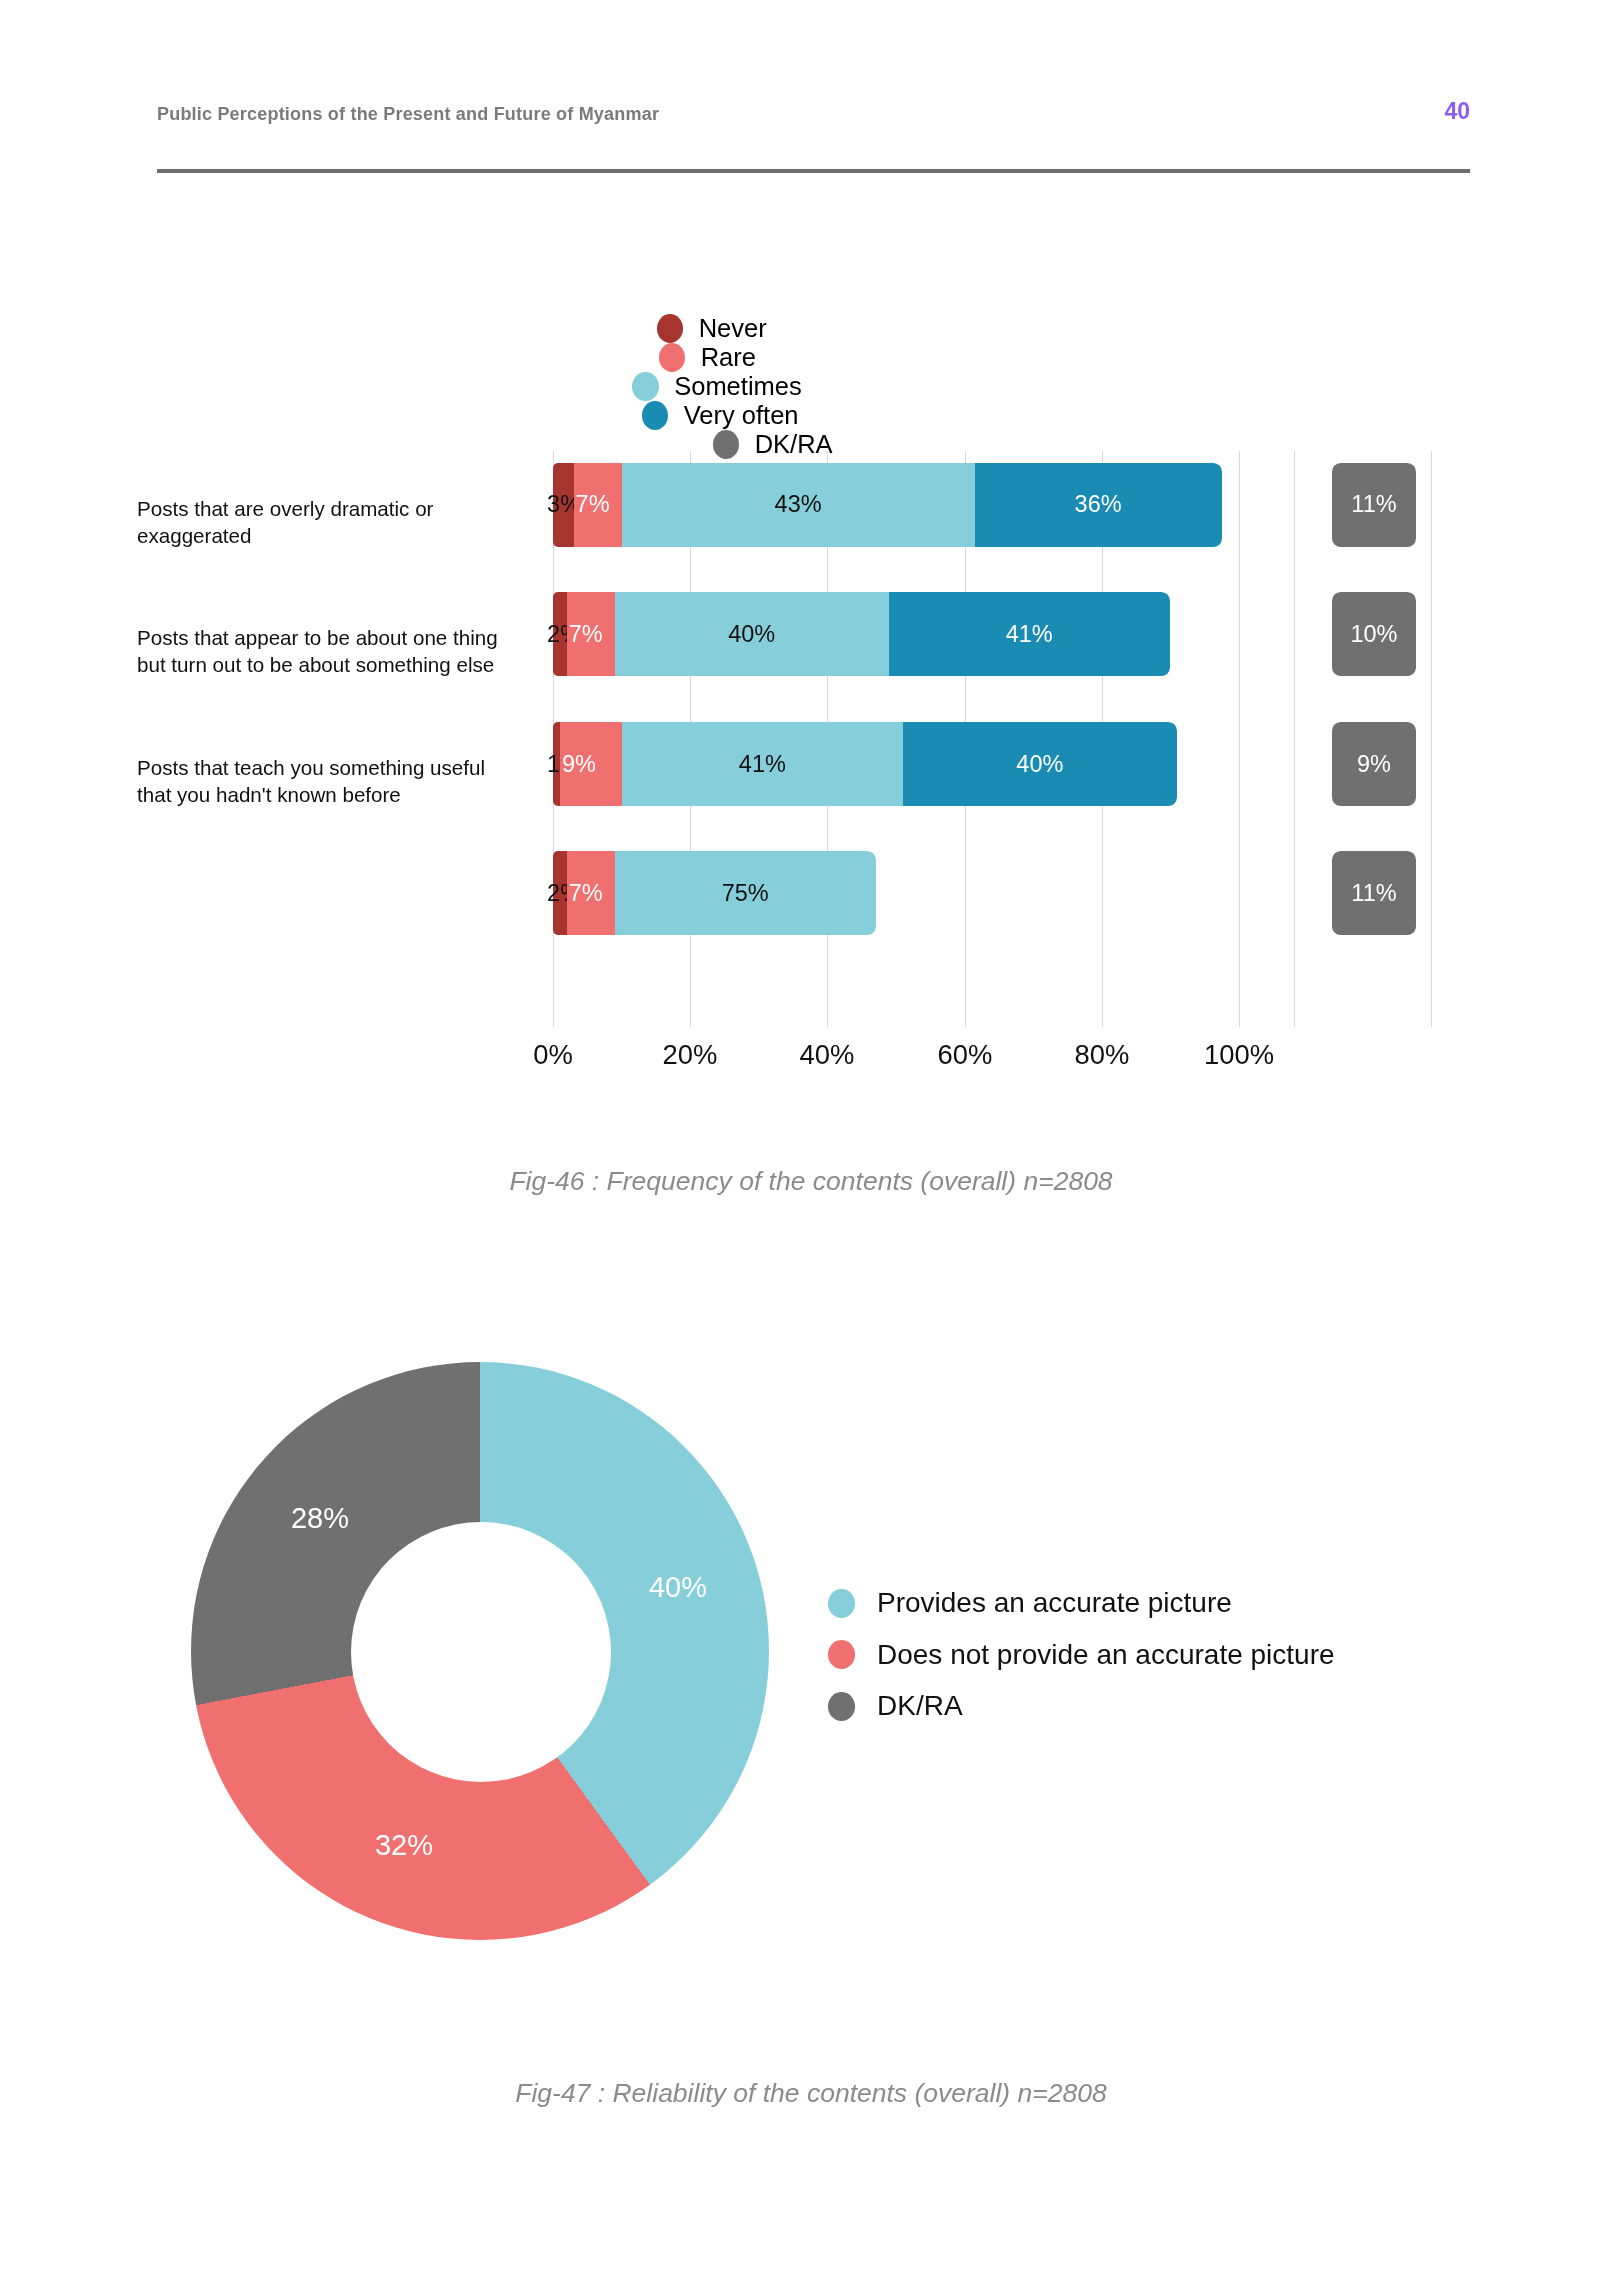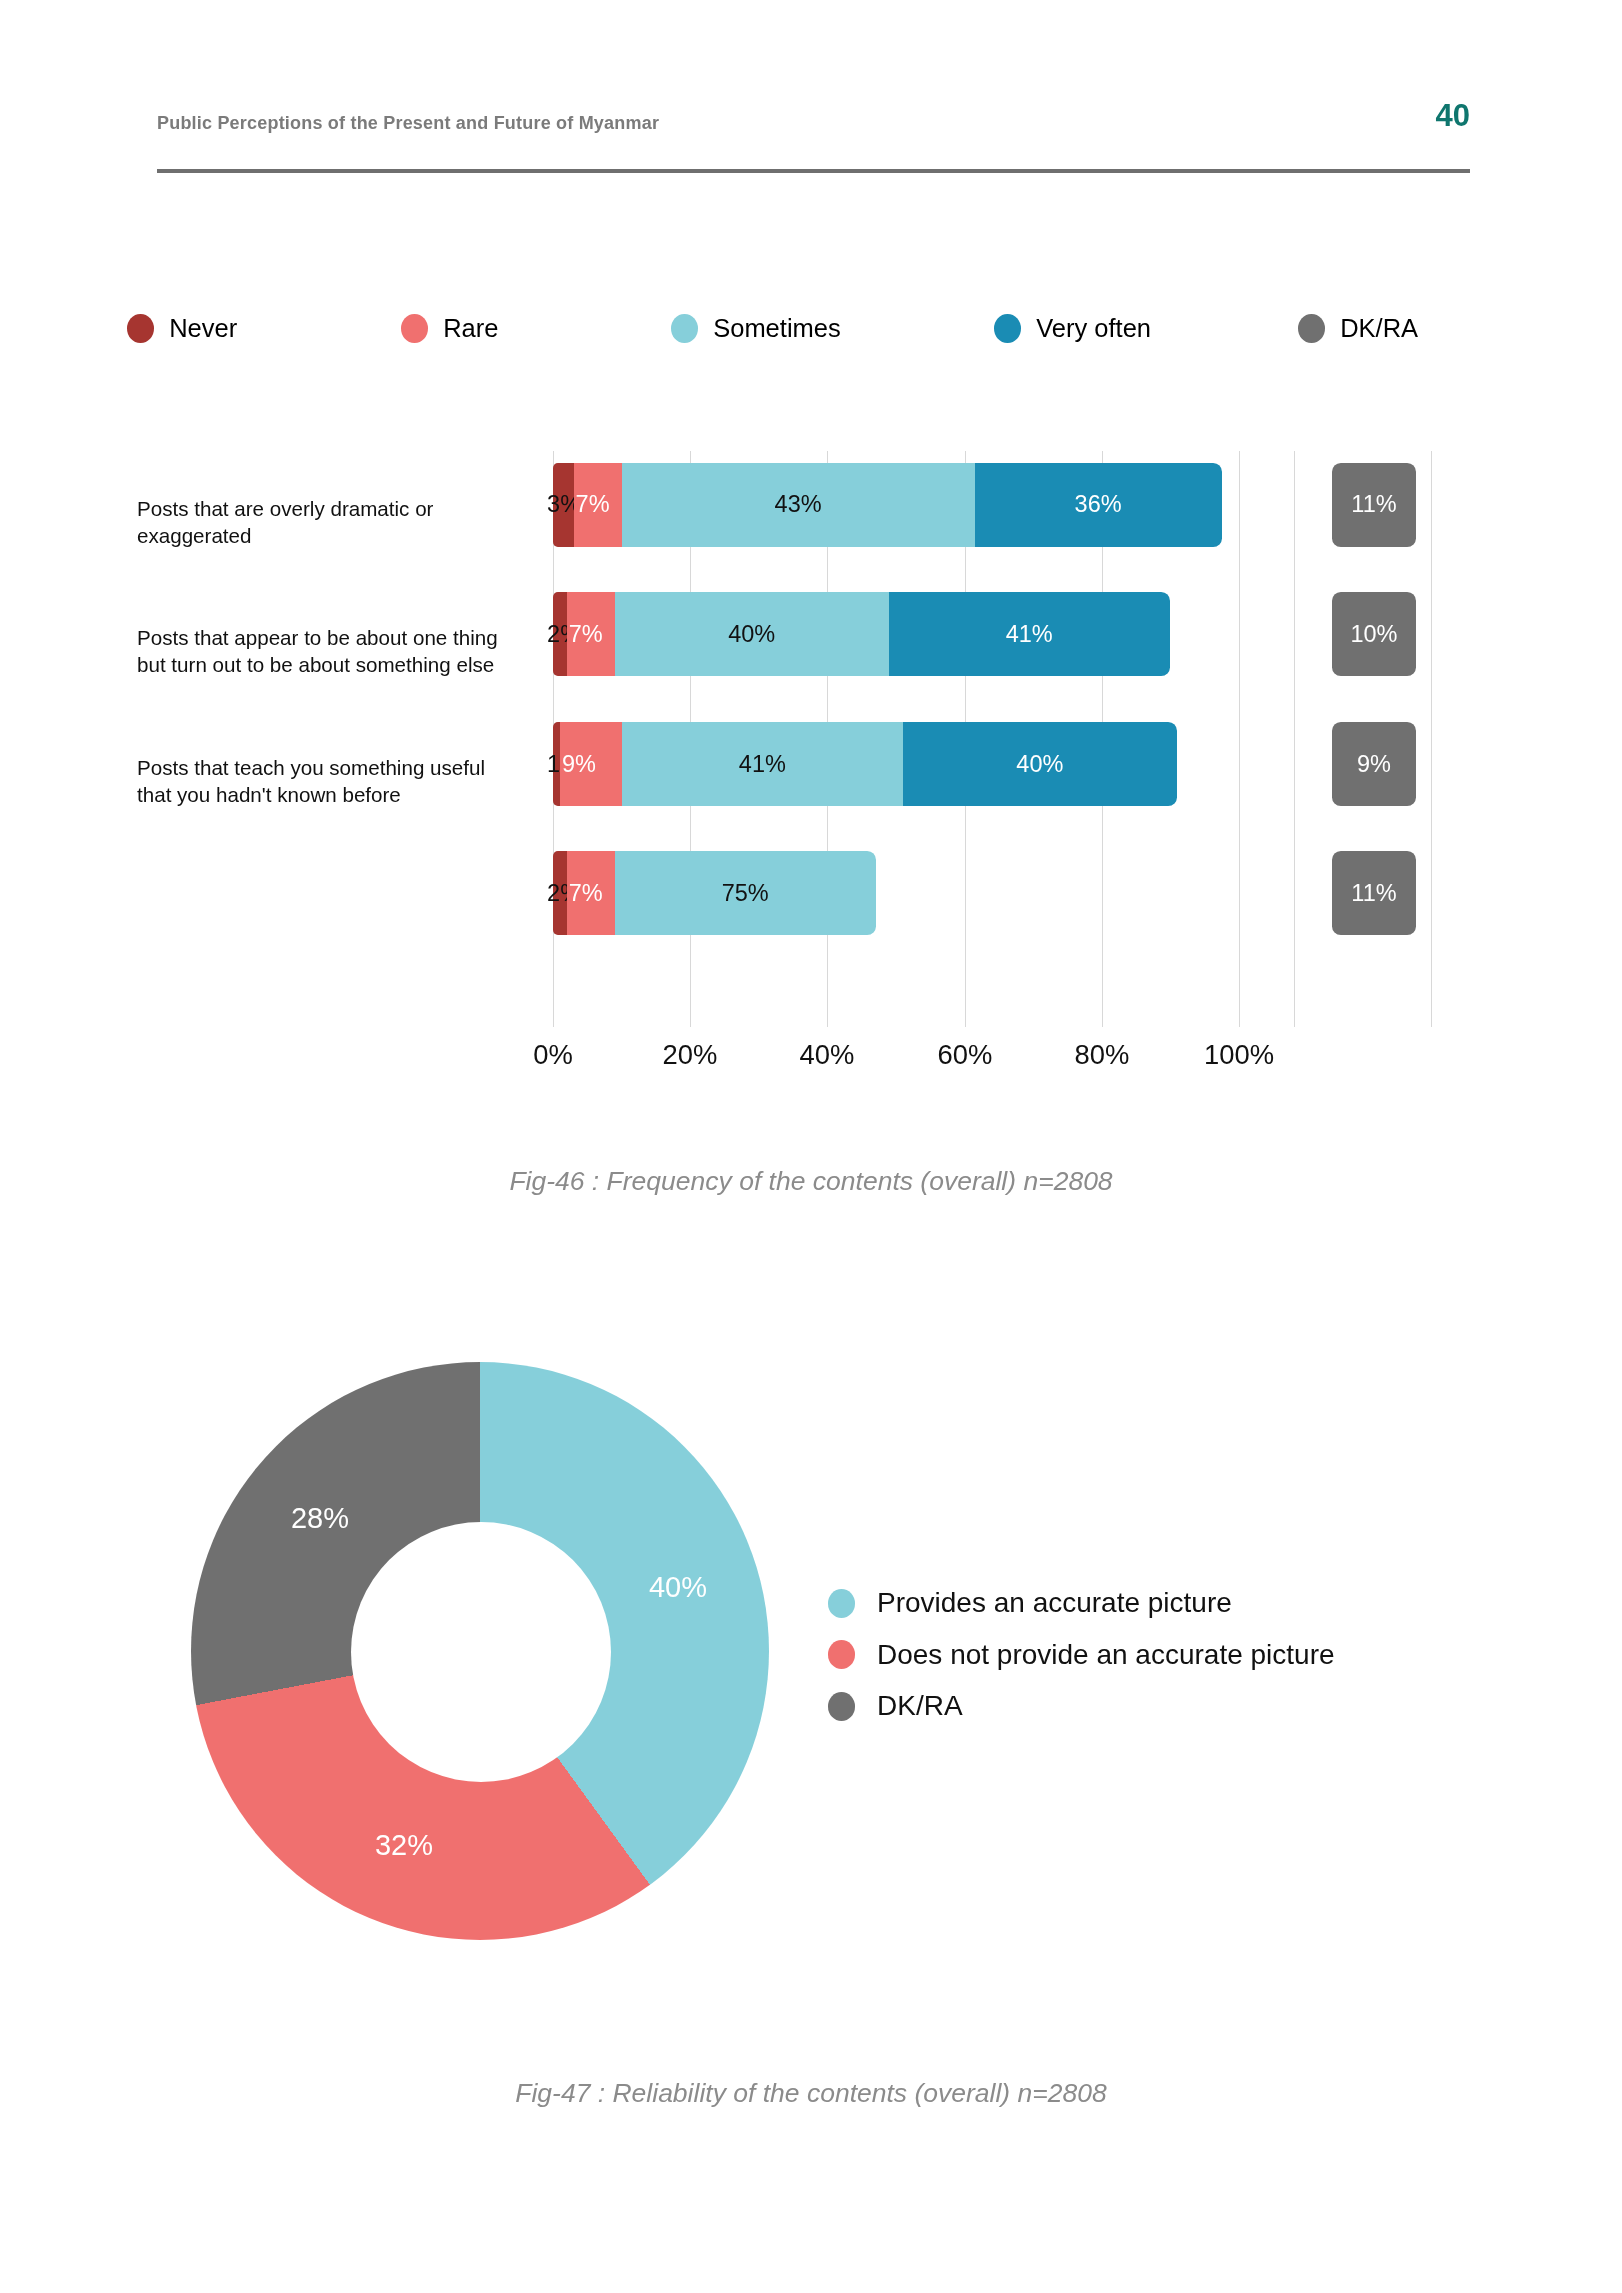--- a/index.html
+++ b/index.html
@@ -26,22 +26,22 @@
     align-items: flex-end;
     justify-content: space-between;
   }
   .page-header-title {
     font-size: 18px;
     color: #7b7b7b;
     letter-spacing: 0.2px;
     font-weight: 600;
   }
   .page-header-number {
-    font-size: 31px;
-    color: #0f766e;
+    font-size: 23px;
+    color: #8b5cf6;
     font-weight: 700;
   }
   .header-rule {
     position: absolute;
     left: 157px;
     top: 169px;
     width: 1313px;
     height: 3.9px;
     background: #6f6f6f;
   }
@@ -54,20 +54,21 @@
     width: 1622px;
   }
 
   .bar-legend {
     position: absolute;
     left: 127px;
     top: 19.6px;
     width: 1333px;
     display: flex;
     align-items: center;
+    flex-direction: column;
   }
   .bar-legend .legend-item {
     display: flex;
     align-items: center;
     gap: 15.7px;
   }
   .bar-legend .legend-item.i0 { width: 274px; }
   .bar-legend .legend-item.i1 { width: 270px; }
   .bar-legend .legend-item.i2 { width: 323px; }
   .bar-legend .legend-item.i3 { width: 304px; }

